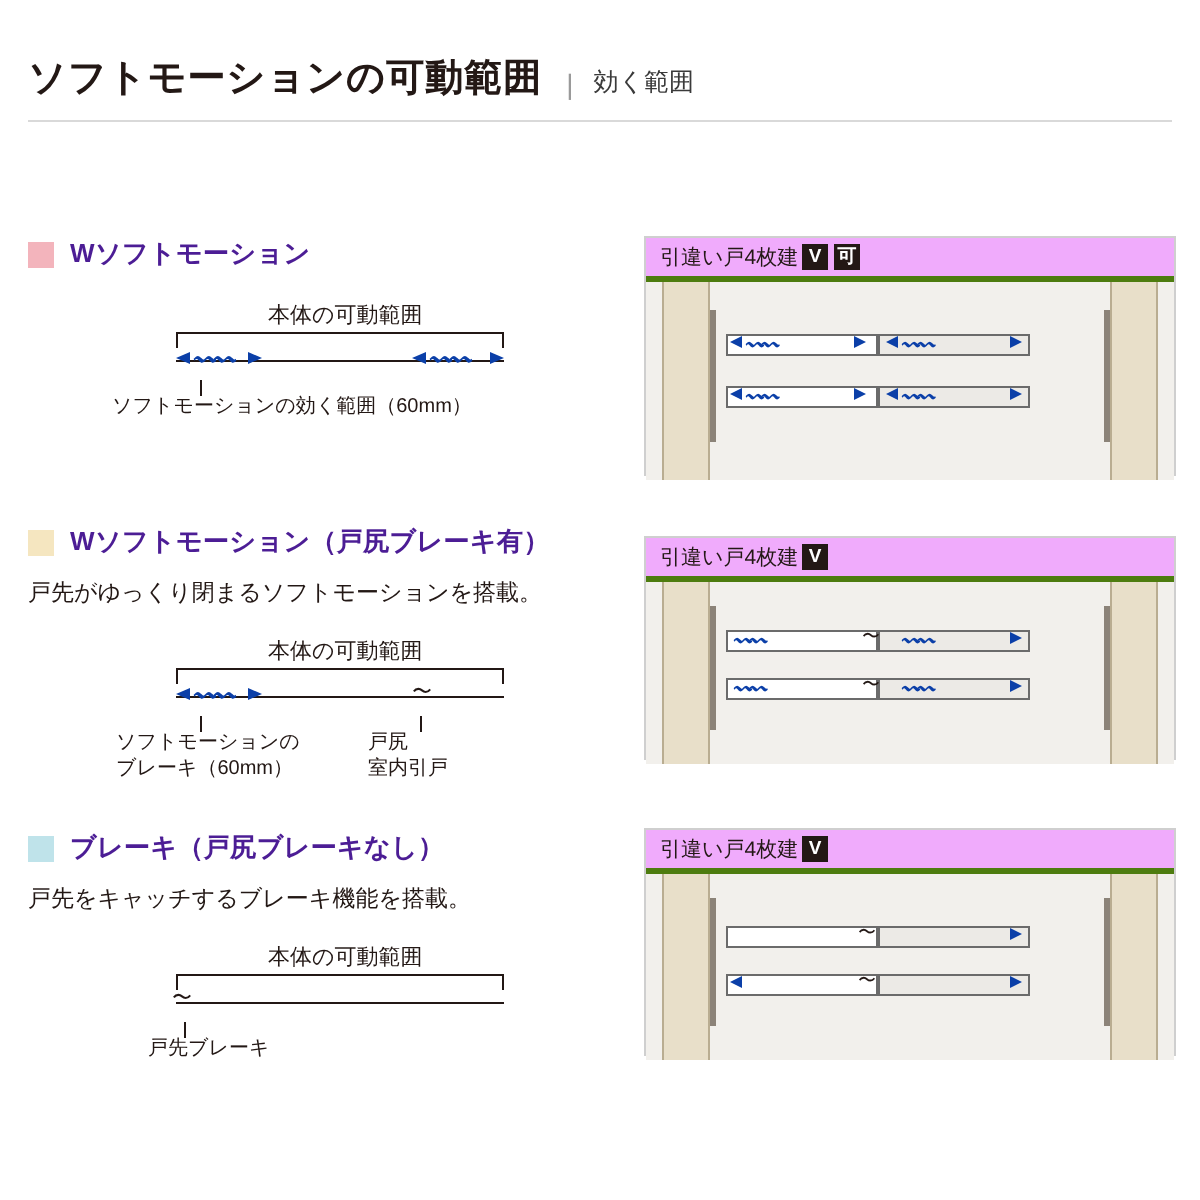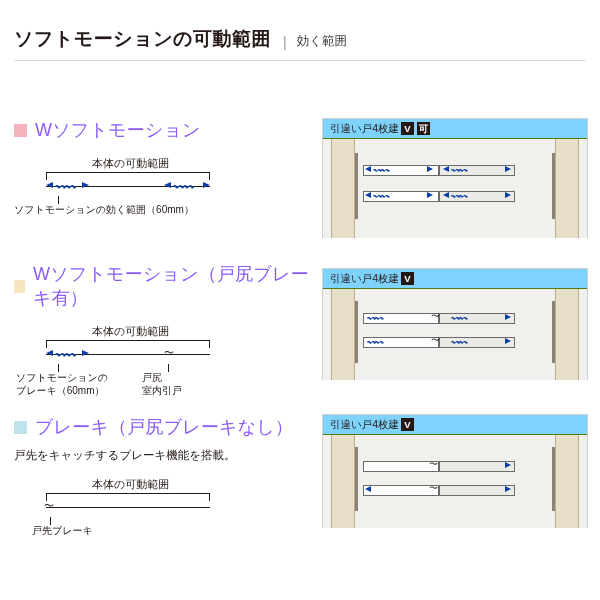--- a/index.html
+++ b/index.html
@@ -22,41 +22,41 @@
   .subtitle{position:absolute;left:0;top:44px;font-size:12.5px;font-weight:bold;color:#231815;}
 
   
   .section{position:absolute;left:14px;width:300px;}
   .sec1{top:118px;}
   .sec2{top:262px;}
   .sec3{top:415px;}
 
   .sec-head{display:flex;align-items:center;gap:8px;}
   .sec-swatch{width:13px;height:13px;display:inline-block;}
-  .sec-name{font-size:18px;font-weight:normal;color:#8b5cf6;letter-spacing:0.2px;}
+  .sec-name{font-size:13px;font-weight:bold;color:#4c1d95;letter-spacing:0.2px;}
   .sec-desc{margin-top:9px;font-size:11.5px;color:#231815;}
 
   
-  .rangebox{position:relative;margin-top:14px;height:78px;}
+  .rangebox{position:relative;margin-top:14px;height:78px;margin-left:42px;}
   .range-label{position:absolute;font-size:11px;color:#231815;}
   .range-line{position:absolute;height:1px;background:#231815;}
   .tick{position:absolute;width:1px;background:#231815;}
   .arrow-l,.arrow-r{position:absolute;width:0;height:0;border-top:3.5px solid transparent;border-bottom:3.5px solid transparent;}
   .arrow-l{border-right:7px solid #0b3fa8;}
   .arrow-r{border-left:7px solid #0b3fa8;}
   .spring{position:absolute;color:#0b3fa8;font-size:11px;letter-spacing:-1px;line-height:1;}
   .cap{position:absolute;font-size:10px;color:#231815;line-height:1.25;}
   .lead{position:absolute;background:#231815;}
 
   
   .panel{position:absolute;left:322px;width:264px;border:1px solid #cfcfcf;background:#ffffff;}
   .p1{top:118px;height:118px;}
   .p2{top:268px;height:110px;}
   .p3{top:414px;height:112px;}
-  .panel-head{position:relative;height:19px;border-bottom:1px solid #4d7c0f;background:#7dd3fc;}
+  .panel-head{position:relative;height:19px;border-bottom:3px solid #4d7c0f;background:#f0abfc;}
   .panel-head-text{position:absolute;left:7px;top:3px;font-size:10.5px;color:#231815;}
   .badge{position:absolute;top:3px;width:13px;height:13px;background:#231815;color:#ffffff;font-size:9.5px;line-height:13px;text-align:center;font-weight:bold;}
   .panel-body{position:relative;height:calc(100% - 19px);background:#f2f0ec;}
   .wall{position:absolute;top:0;bottom:0;background:#e8dfc9;border-left:1px solid #b9ad91;border-right:1px solid #b9ad91;}
   .frame-v{position:absolute;width:3px;background:#8c8378;}
   .door{position:absolute;border:1px solid #6b6b6b;background:#ffffff;}
   .door.shaded{background:#eceae6;}
   .mini-spring{position:absolute;color:#0b3fa8;font-size:9px;letter-spacing:-1.2px;line-height:1;}
   .mini-arrow-l,.mini-arrow-r{position:absolute;width:0;height:0;border-top:3px solid transparent;border-bottom:3px solid transparent;}
   .mini-arrow-l{border-right:6px solid #0b3fa8;}
@@ -103,20 +103,21 @@
       <div class="lead" style="left:44px;top:40px;width:1px;height:8px;"></div>
       <div class="cap" style="left:0px;top:48px;width:230px;">ソフトモーションの効く範囲（60mm）</div>
     </div>
   </div>
 
   <div class="section sec2">
     <div class="sec-head">
       <span class="sec-swatch" style="background:#f5e6c0"></span>
       <span class="sec-name">Wソフトモーション（戸尻ブレーキ有）</span>
     </div>
+    <div class="sec-desc">戸先がゆっくり閉まるソフトモーションを搭載。</div>
 
     <div class="rangebox">
       <div class="range-label" style="left:78px;top:0px;">本体の可動範囲</div>
       <div class="range-line" style="left:32px;top:16px;width:164px;"></div>
       <div class="tick" style="left:32px;top:16px;height:8px;"></div>
       <div class="tick" style="left:195px;top:16px;height:8px;"></div>
       <div class="range-line" style="left:32px;top:30px;width:164px;"></div>
       <div class="arrow-l" style="left:32px;top:26px;"></div>
       <div class="spring" style="left:41px;top:25px;">〰〰</div>
       <div class="arrow-r" style="left:68px;top:26px;"></div>

